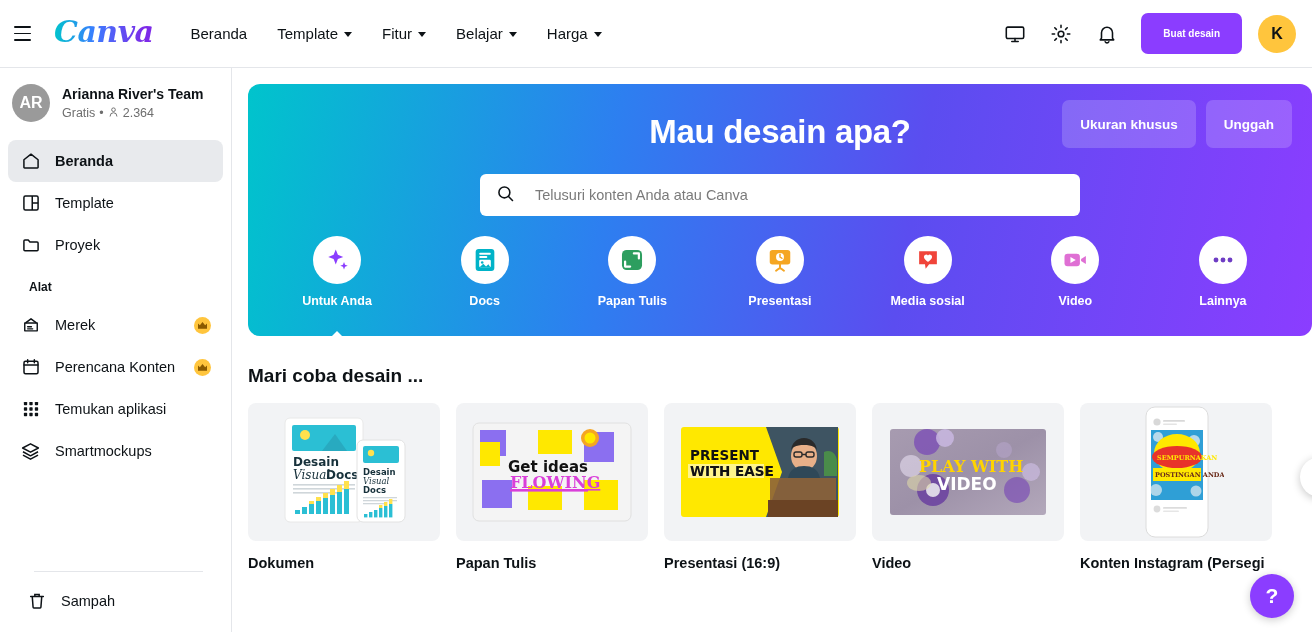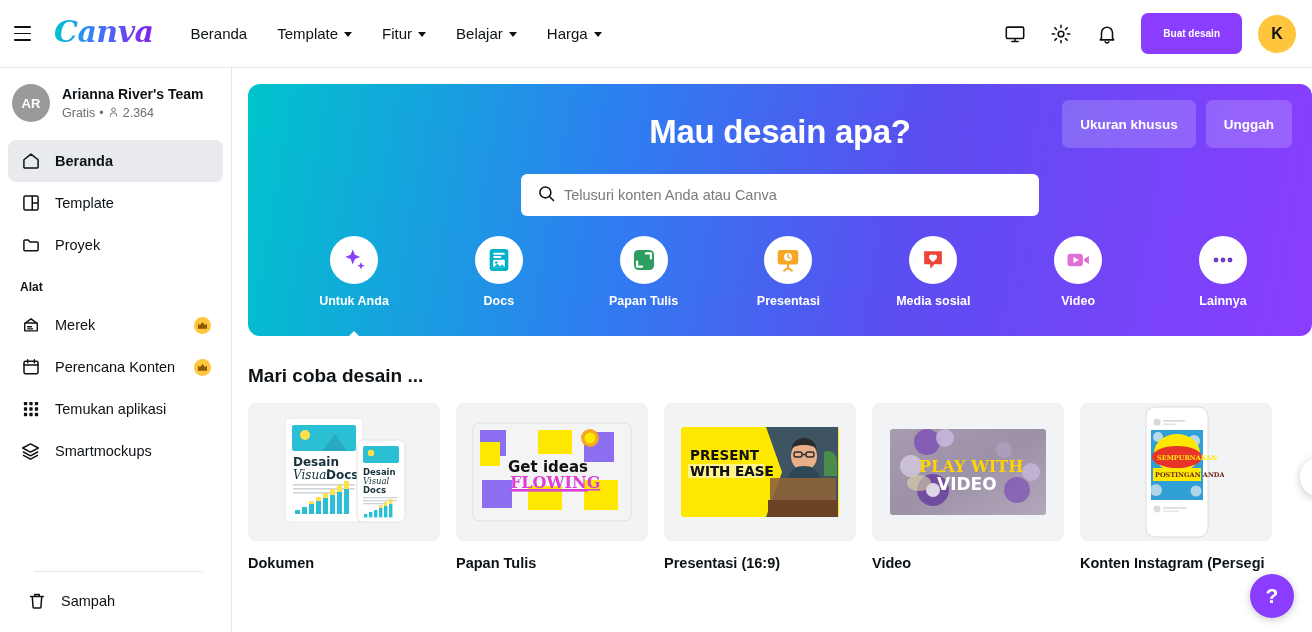--- a/index.html
+++ b/index.html
@@ -81,42 +81,42 @@
     padding: 0; position: relative;
   }
   .team {
     display: flex; align-items: center; gap: 12px;
     padding: 16px 12px 14px 12px; cursor: pointer;
   }
   .team-avatar {
     width: 38px; height: 38px; min-width: 38px; border-radius: 50%;
     background: #9a9a9a; color: #fff;
     display: flex; align-items: center; justify-content: center;
-    font-size: 13px; font-weight: 700;
+    font-size: 16px; font-weight: 700;
   }
   .team-name { font-size: 14px; font-weight: 700; color: #0d1216; line-height: 1.3; }
   .team-sub {
     font-size: 12.5px; color: #6e6e6e; margin-top: 2px;
     display: flex; align-items: center; gap: 4px;
   }
   .nav-list { padding: 4px 8px 0 8px; }
   .nav-item {
     display: flex; align-items: center; gap: 14px;
     height: 42px; padding: 0 12px; border-radius: 8px;
     font-size: 14.5px; color: #0d1216; cursor: pointer; position: relative;
   }
   .nav-item.active { background: #e8eaed; font-weight: 700; }
   .nav-icon { width: 21px; height: 21px; min-width: 21px; display: flex; align-items: center; justify-content: center; }
   .crown {
     margin-left: auto; width: 17px; height: 17px; border-radius: 50%;
     background: #ffc53d; display: flex; align-items: center; justify-content: center;
   }
   .section-label {
     font-size: 12px; font-weight: 700; color: #0d1216;
-    padding: 14px 20px 6px 20px;
+    padding: 14px 20px 6px 29px;
   }
   .side-divider { height: 1px; background: #e4e6ea; margin: 14px 20px 8px 20px; }
   .sidebar-bottom { position: absolute; bottom: 0; left: 6px; right: 0; padding: 0 8px 10px 8px; }
 
   
   .main {
     flex: 1; height: 564px; overflow: hidden;
     padding: 16px 0 0 16px; position: relative; background: #fff;
   }
 
@@ -132,31 +132,31 @@
     border: none; font-size: 13.5px; font-weight: 700;
     padding: 0 18px; height: 48px; border-radius: 7px; cursor: pointer;
     font-family: "Liberation Sans", sans-serif;
   }
   .hero-title {
     text-align: center; color: #fff; font-size: 33px; font-weight: 700;
     padding-top: 29px; letter-spacing: -0.3px;
   }
   .search-wrap { display: flex; justify-content: center; margin-top: 23px; }
   .search-box {
-    width: 518px; height: 42px; background: #fff; border-radius: 6px;
-    display: flex; align-items: center; gap: 8px; padding: 0 16px;
+    width: 600px; height: 42px; background: #fff; border-radius: 6px;
+    display: flex; align-items: center; gap: 20px; padding: 0 16px;
     cursor: text;
   }
   .search-input {
     border: none; outline: none; flex: 1; font-size: 14.5px; color: #0d1216;
     font-family: "Liberation Sans", sans-serif; background: transparent;
   }
   .search-input::placeholder { color: #7a7a7a; }
 
-  .cats { display: flex; justify-content: space-between; padding: 20px 44px 0 44px; margin-left: 17px; }
+  .cats { display: flex; justify-content: space-between; padding: 20px 44px 0 44px; }
   .cat { display: flex; flex-direction: column; align-items: center; cursor: pointer; position: relative; width: 90px; }
   .cat-circle {
     width: 48px; height: 48px; border-radius: 50%; background: #fff;
     display: flex; align-items: center; justify-content: center;
   }
   .cat-label { margin-top: 10px; font-size: 12.5px; font-weight: 700; color: #fff; white-space: nowrap; }
   .cat-notch {
     position: absolute; bottom: -34px; left: 50%; transform: translateX(-50%);
     width: 0; height: 0; border-left: 11px solid transparent;
     border-right: 11px solid transparent; border-bottom: 11px solid #fff;

